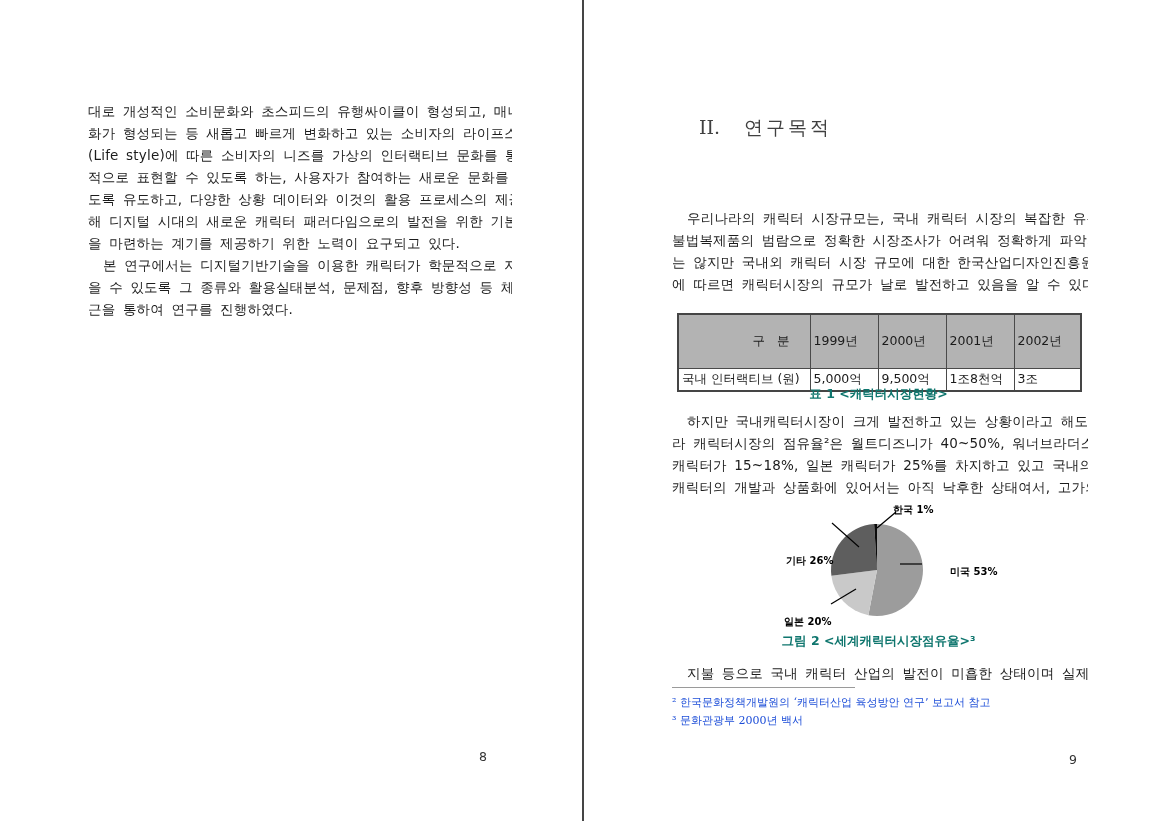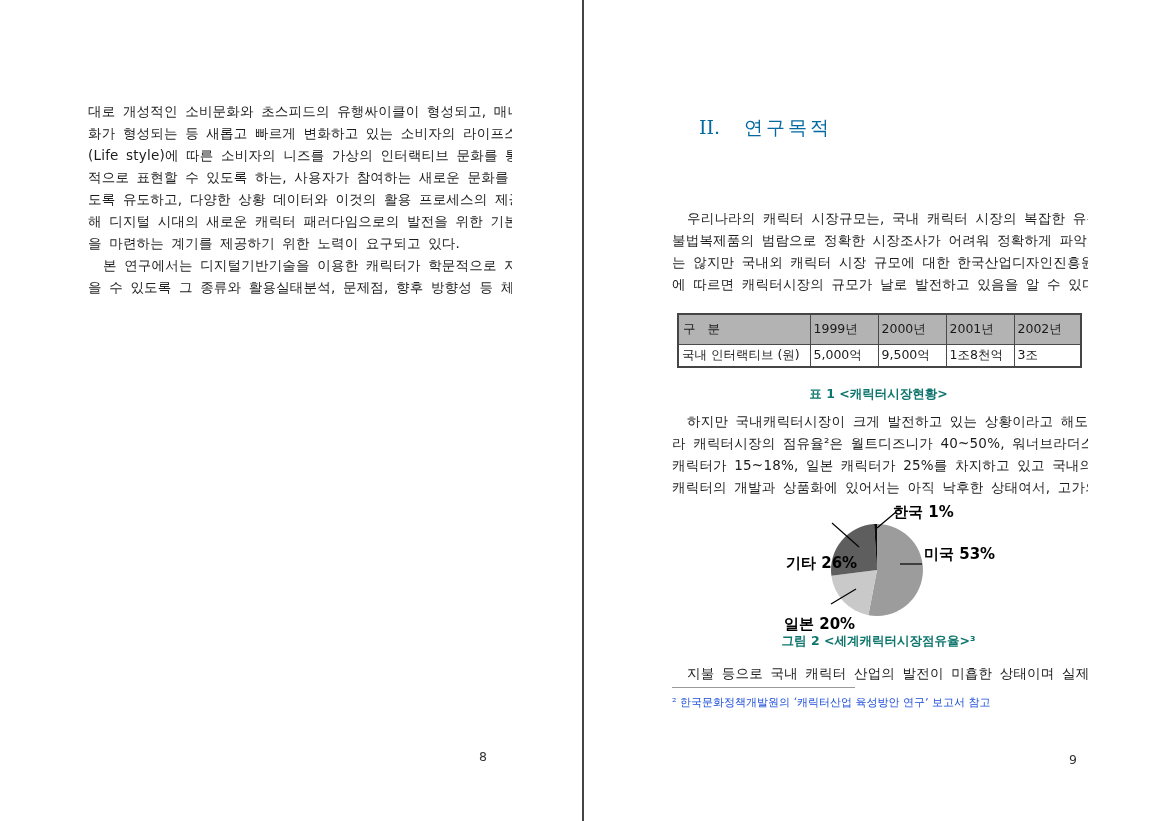--- a/index.html
+++ b/index.html
@@ -11,38 +11,38 @@
   
   .divider{left:582px;top:0;width:2px;height:821px;background:#454545;}
 
   
   .textblock{font-size:13.5px;letter-spacing:.2px;word-spacing:3px;}
   .textblock .tline{height:22px;line-height:22px;white-space:pre;overflow:hidden;}
 
   .pagenum{font-size:12.5px;color:#333;}
 
   
-  .heading{font-family:"DejaVu Serif",serif;font-size:19px;color:#0369a1;
+  .heading{font-family:"DejaVu Serif",serif;font-size:19px;color:#404040;
     display:flex;align-items:baseline;}
   .heading .hnum{margin-right:24px;}
   .heading .htitle{letter-spacing:3px;}
 
   
   table.market{border-collapse:collapse;table-layout:fixed;width:403px;
     font-size:12.5px;color:#1a1a1a;border:2px solid #454545;}
   table.market th,table.market td{border:1px solid #4a4a4a;height:21px;
     padding:0 0 0 3px;text-align:left;font-weight:normal;overflow:hidden;white-space:nowrap;}
   table.market thead th{background:#b3b3b3;}
-  table.market th.c0{text-align:left;padding:4px;letter-spacing:4px;margin-top:36px;}
+  table.market th.c0{text-align:right;padding:16px;letter-spacing:4px;margin-top:36px;}
   .caption{font-weight:bold;font-size:12.5px;text-align:center;color:#0f766e;white-space:nowrap;}
 
   
   .chartbox{left:738px;top:500px;width:300px;height:130px;}
   .chartbox svg{position:absolute;left:0;top:0;}
-  .pielabel{position:absolute;font-size:15px;font-weight:bold;color:#000;white-space:nowrap;}
+  .pielabel{position:absolute;font-size:10px;font-weight:bold;color:#000;white-space:nowrap;}
 
   
   .fnrule{left:672px;top:687px;width:183px;height:1px;background:#9a9a9a;}
   .footnotes{font-family:"DejaVu Serif",serif;font-size:11px;color:#1d4ed8;}
   .footnotes .tline{height:18px;line-height:18px;white-space:pre;}
 </style>
 </head>
 <body>
 
 <div class="abs divider"></div>
@@ -51,20 +51,21 @@
   <div class="abs textblock" style="left:88px;top:100px;width:424px;">
       <div class="tline">대로 개성적인 소비문화와 초스피드의 유행싸이클이 형성되고, 매니아 문</div>
       <div class="tline">화가 형성되는 등 새롭고 빠르게 변화하고 있는 소비자의 라이프스타일</div>
       <div class="tline">(Life style)에 따른 소비자의 니즈를 가상의 인터랙티브 문화를 통해 적극</div>
       <div class="tline">적으로 표현할 수 있도록 하는, 사용자가 참여하는 새로운 문화를 형성하</div>
       <div class="tline">도록 유도하고, 다양한 상황 데이터와 이것의 활용 프로세스의 제공을 통</div>
       <div class="tline">해 디지털 시대의 새로운 캐릭터 패러다임으로의 발전을 위한 기본적인 틀</div>
       <div class="tline">을 마련하는 계기를 제공하기 위한 노력이 요구되고 있다.</div>
       <div class="tline">  본 연구에서는 디지털기반기술을 이용한 캐릭터가 학문적으로 자리를 잡</div>
       <div class="tline">을 수 있도록 그 종류와 활용실태분석, 문제점, 향후 방향성 등 체계적 접</div>
+      <div class="tline">근을 통하여 연구를 진행하였다.</div>
     </div>
   <div class="abs pagenum" style="left:479px;top:749px;">8</div>
 </div>
 
 <div class="abs" style="left:584px;top:0;width:581px;height:821px;">
 
   <div class="abs heading" style="left:115px;top:115px;">
     <span class="hnum">II.</span>
     <span class="htitle">연구목적</span>
   </div>
@@ -123,28 +124,29 @@
       </g>
     <g stroke="#000" stroke-width="1.2">
       <line x1="158" y1="12" x2="139" y2="28"></line>
       <line x1="94" y1="23" x2="121" y2="47"></line>
       <line x1="162" y1="64" x2="184" y2="64"></line>
       <line x1="93" y1="104" x2="118" y2="89"></line>
     </g>
   </svg>
   <div class="pielabel" style="left:155px;top:3px;">한국 1%</div>
   <div class="pielabel" style="left:48px;top:14px;margin-top:40px;">기타 26%</div>
-  <div class="pielabel" style="left:186px;top:45px;">미국 53%</div>
+  <div class="pielabel" style="left:186px;top:65px;padding-left:26px;">미국 53%</div>
   <div class="pielabel" style="left:46px;top:115px;">일본 20%</div>
 </div>
 
 <div class="abs caption" style="left:672px;top:633px;width:413px;">그림 2 &lt;세계캐릭터시장점유율&gt;³</div>
 
 <div class="abs textblock" style="left:672px;top:662px;width:416px;">
     <div class="tline">  지불 등으로 국내 캐릭터 산업의 발전이 미흡한 상태이며 실제로 국내에</div>
   </div>
 
 <div class="abs fnrule"></div>
 <div class="abs footnotes" style="left:672px;top:694px;width:430px;">
     <div class="tline">² 한국문화정책개발원의 ‘캐릭터산업 육성방안 연구’ 보고서 참고</div>
+    <div class="tline">³ 문화관광부 2000년 백서</div>
   </div>
 
 <div class="abs pagenum" style="left:1069px;top:752px;">9</div>
 
 </body></html>

